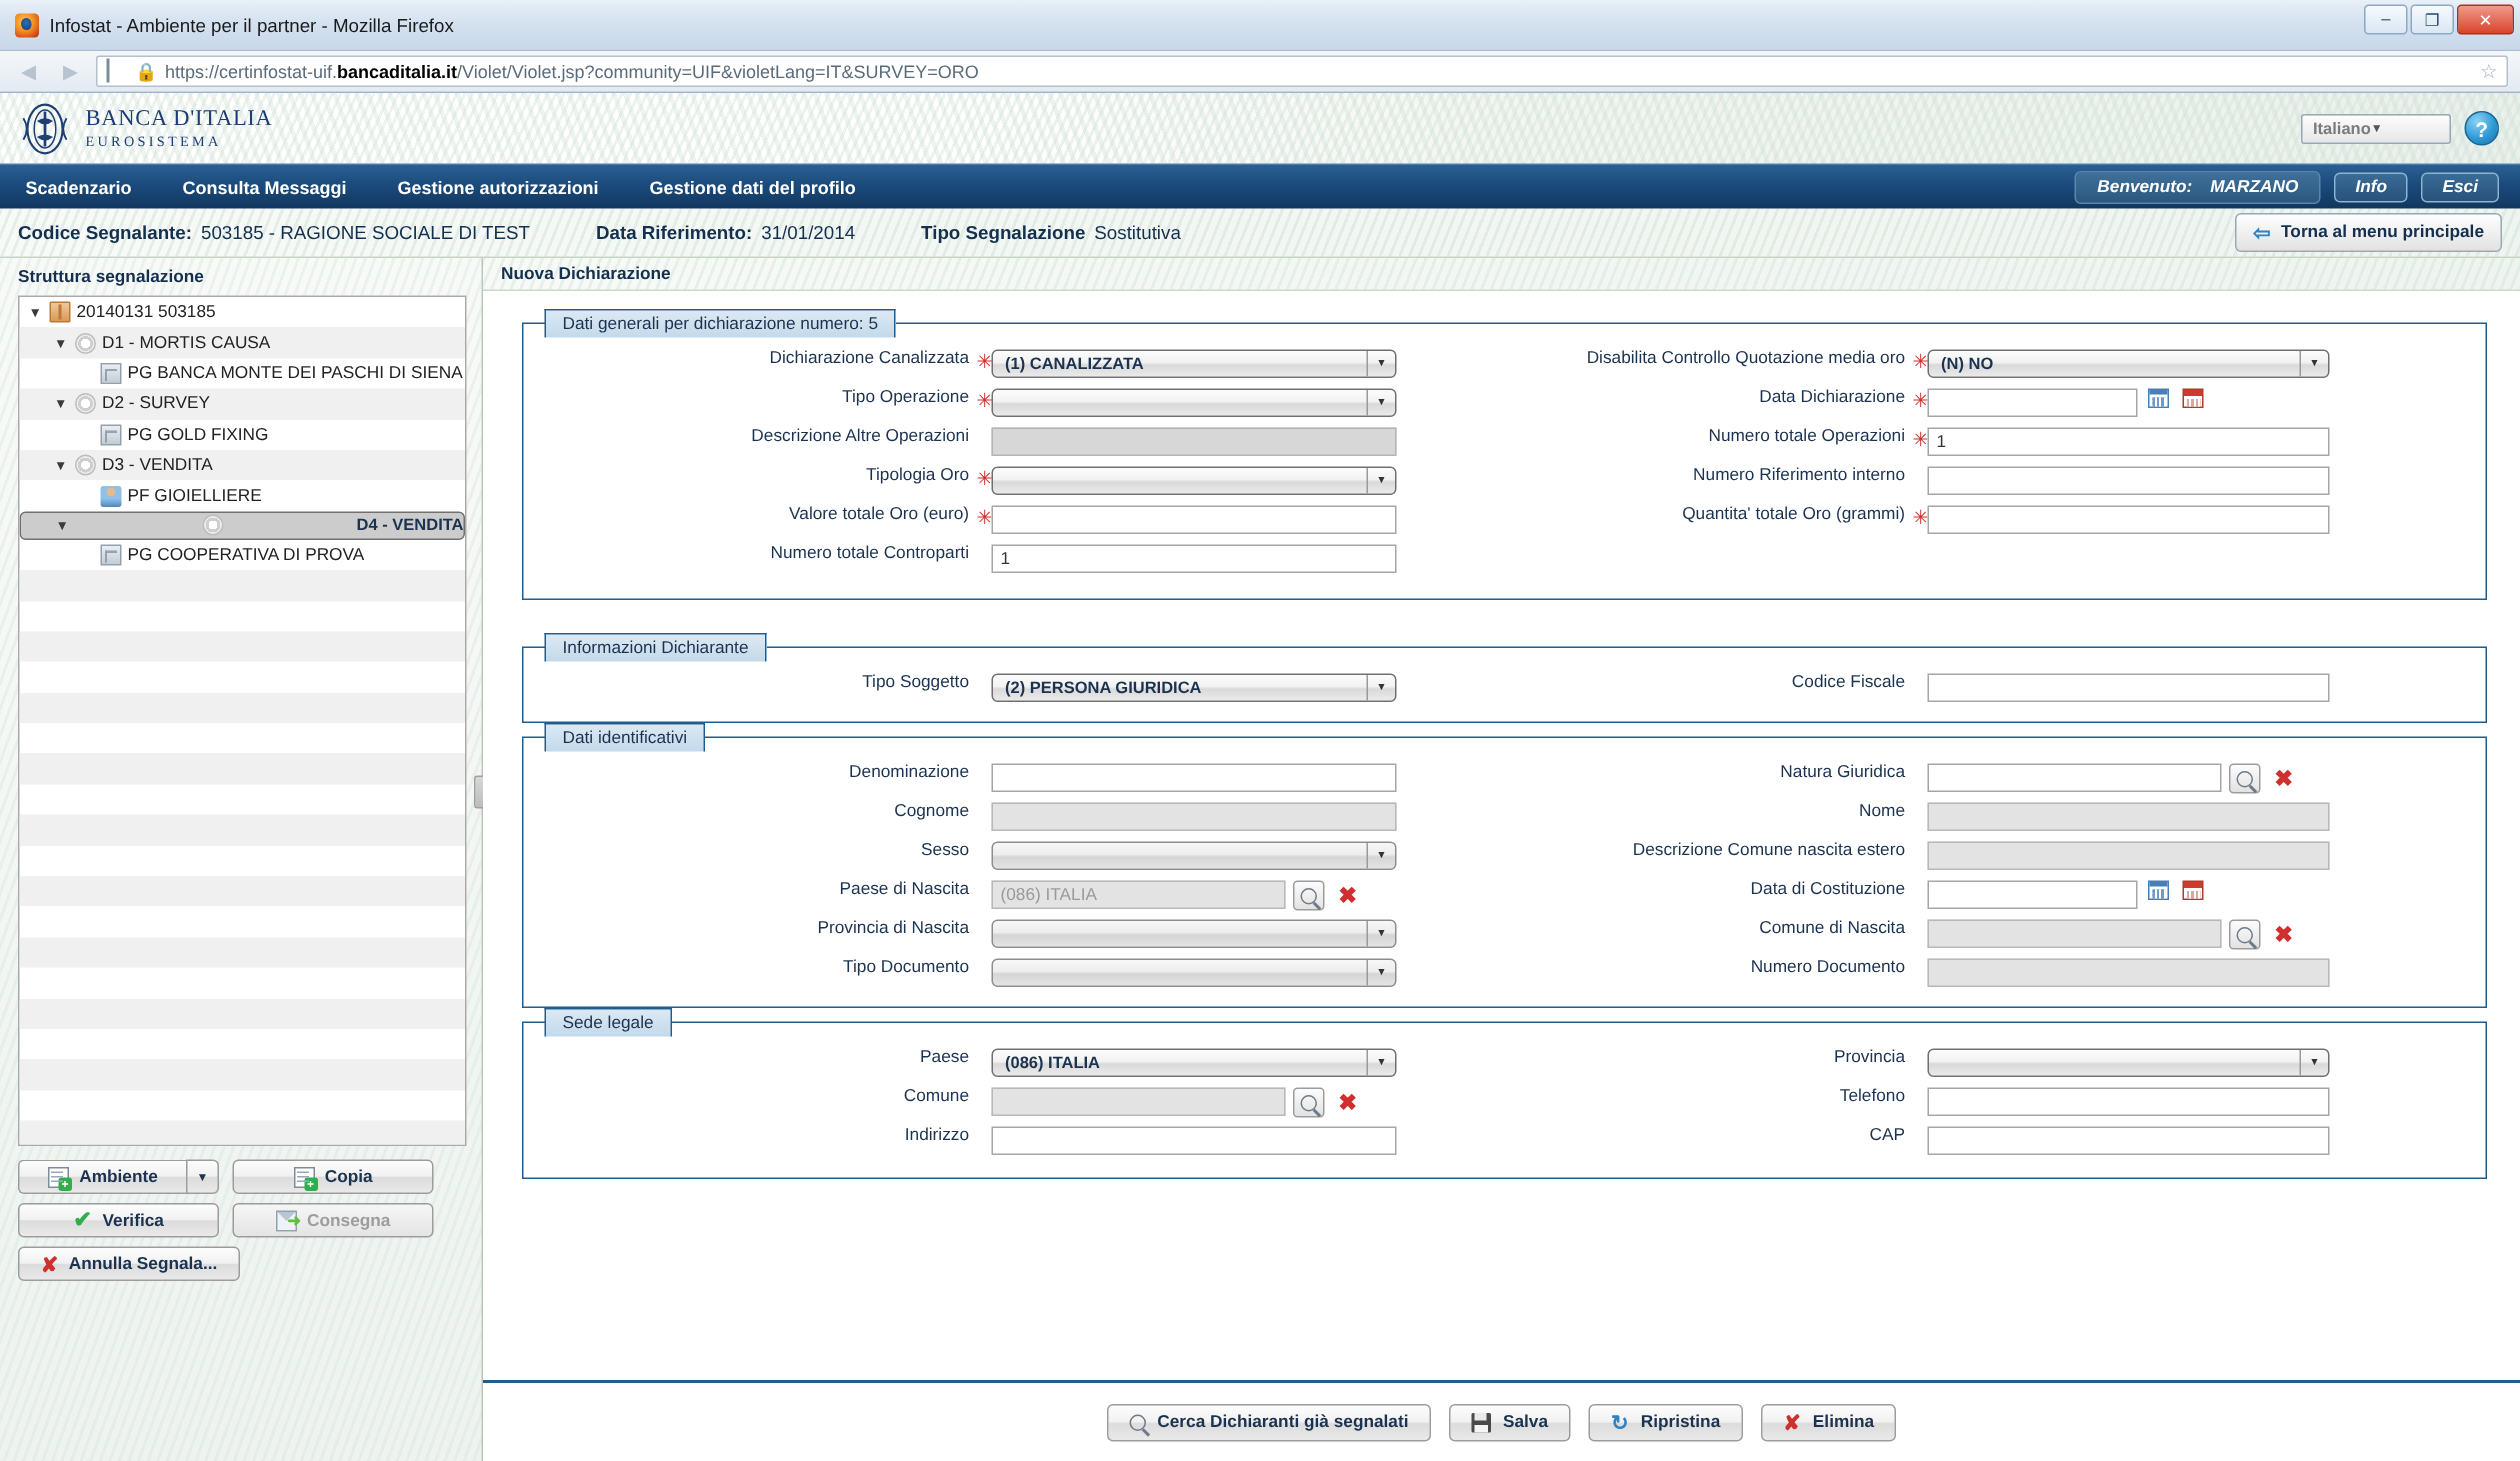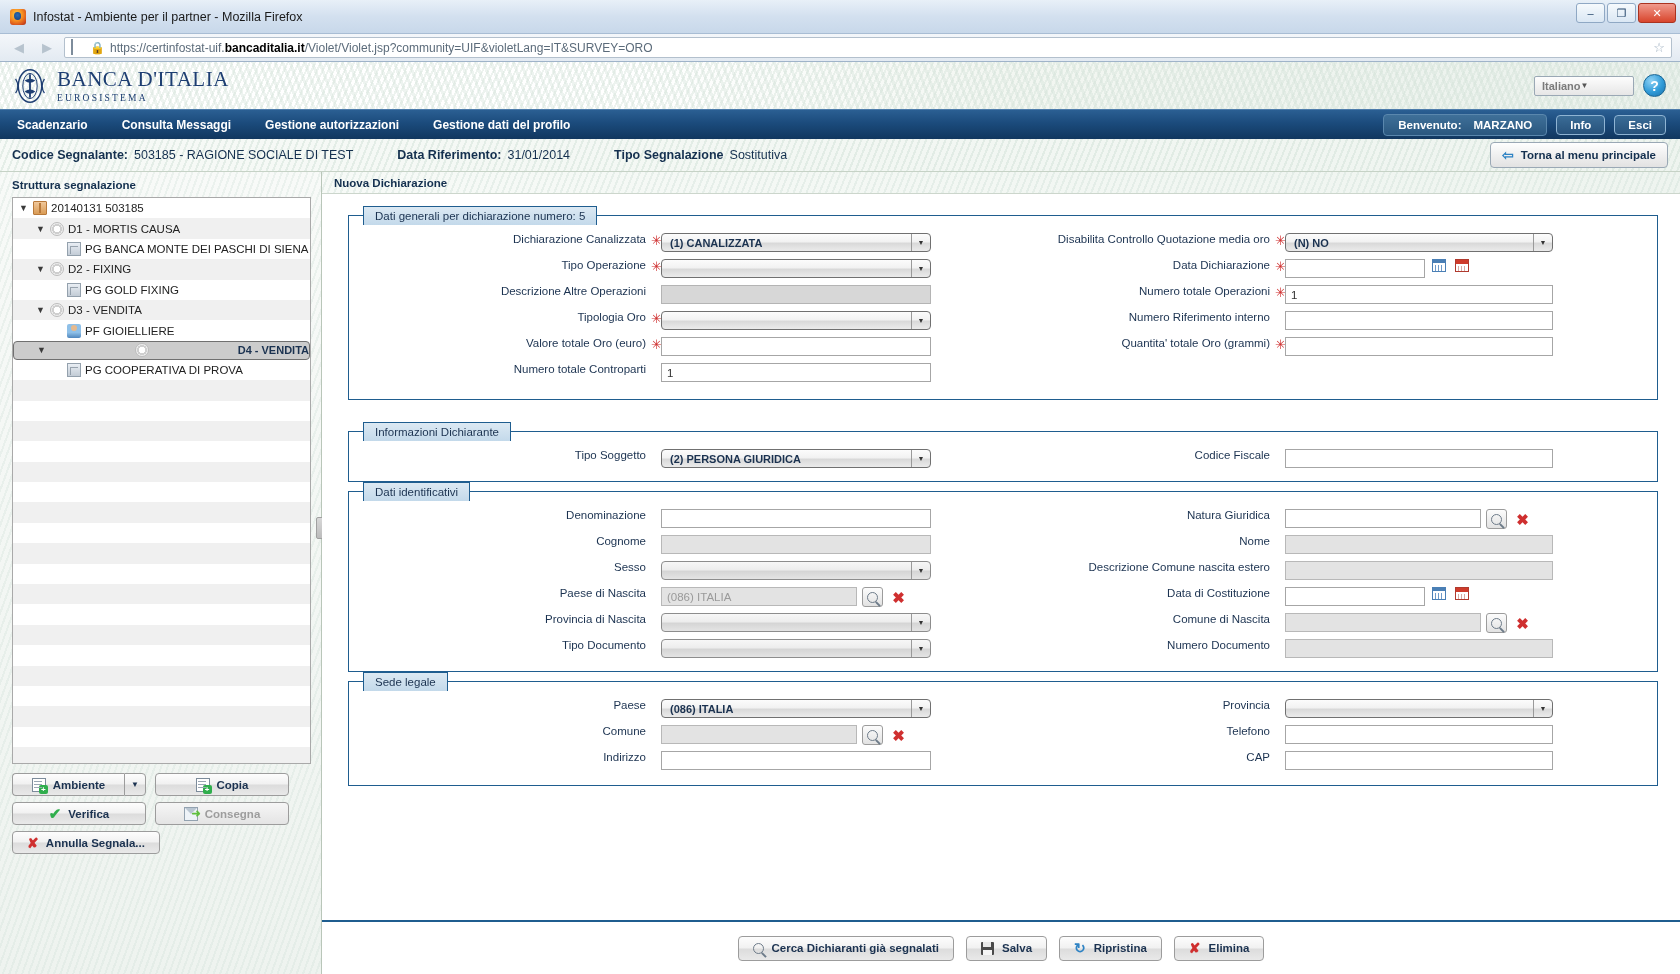--- a/index.html
+++ b/index.html
@@ -77,21 +77,21 @@
       repeating-linear-gradient(70deg, rgba(205,222,212,.35) 0 3px, rgba(255,255,255,0) 3px 7px),
       linear-gradient(to right,#ffffff 0%, #ffffff 38%, #f2f6f1 60%, #eaf1ec 100%);
     display:flex; align-items:center; justify-content:space-between;
     padding: 0 14px 0 12px;
     position: relative; overflow:hidden;
   }
   .logo-wrap { display:flex; align-items:center; gap:9px; }
   .logo-mark { width:36px; height:36px; color:#1f3f73; }
   .logo-text .l1 {
     font-family:"Liberation Serif", serif;
-    font-size: 21px; letter-spacing:.5px; color:#1d3e72; line-height:1;
+    font-size: 15px; letter-spacing:.5px; color:#1d3e72; line-height:1;
   }
   .logo-text .l2 {
     font-family:"Liberation Serif", serif;
     font-size: 9.5px; letter-spacing:2.2px; color:#1d3e72; margin-top:3px;
   }
   .hdr-right { display:flex; align-items:center; gap:9px; }
   .lang-select {
     width: 100px; height: 20px; border:1px solid #9aa8b5;
     background: linear-gradient(to bottom,#fdfdfd,#e6e6e6);
     border-radius:2px; display:flex; align-items:center; justify-content:flex-start;
@@ -111,21 +111,21 @@
     background: linear-gradient(to bottom, #2b5f93 0%, #1b4b7c 45%, #11375f 100%);
     display:flex; align-items:center; justify-content:space-between;
     border-top:1px solid #4d7cab;
     position:relative;
   }
   .nav-items { display:flex; align-items:center; height:100%; }
   .nav-item {
     color:#ffffff; font-size:12px; font-weight:bold; padding: 0 17px;
     line-height: 30px; white-space:nowrap;
   }
-  .nav-right { display:flex; align-items:center; gap:9px; padding-right: 14px; }
+  .nav-right { display:flex; align-items:center; gap:9px; padding-right: 14px; font-style: italic; }
   .welcome {
     background: linear-gradient(to bottom,#3f7099,#2a577f);
     border-radius:4px; color:#fff; font-size:11.5px; font-weight:bold;
     padding: 4px 14px; display:flex; gap:12px;
     border:1px solid #5a87ad;
   }
   .nav-btn {
     border:1px solid #8fb4d3; border-radius:4px;
     background: linear-gradient(to bottom,#3a6c97,#27527b);
     color:#fff; font-size:11.5px; font-weight:bold; padding: 3px 13px;
@@ -449,21 +449,21 @@
             <span>D1 - MORTIS CAUSA</span>
           </div>
           <div class="tnode " style="padding-left: 40px;">
             <span class="tri"></span>
             <span class="ico ico-bld"></span>
             <span>PG BANCA MONTE DEI PASCHI DI SIENA</span>
           </div>
           <div class="tnode alt" style="padding-left: 23px;">
             <span class="tri">▼</span>
             <span class="ico ico-gear"></span>
-            <span>D2 - FIXING</span>
+            <span>D2 - SURVEY</span>
           </div>
           <div class="tnode " style="padding-left: 40px;">
             <span class="tri"></span>
             <span class="ico ico-bld"></span>
             <span>PG GOLD FIXING</span>
           </div>
           <div class="tnode alt" style="padding-left: 23px;">
             <span class="tri">▼</span>
             <span class="ico ico-gear"></span>
             <span>D3 - VENDITA</span>

